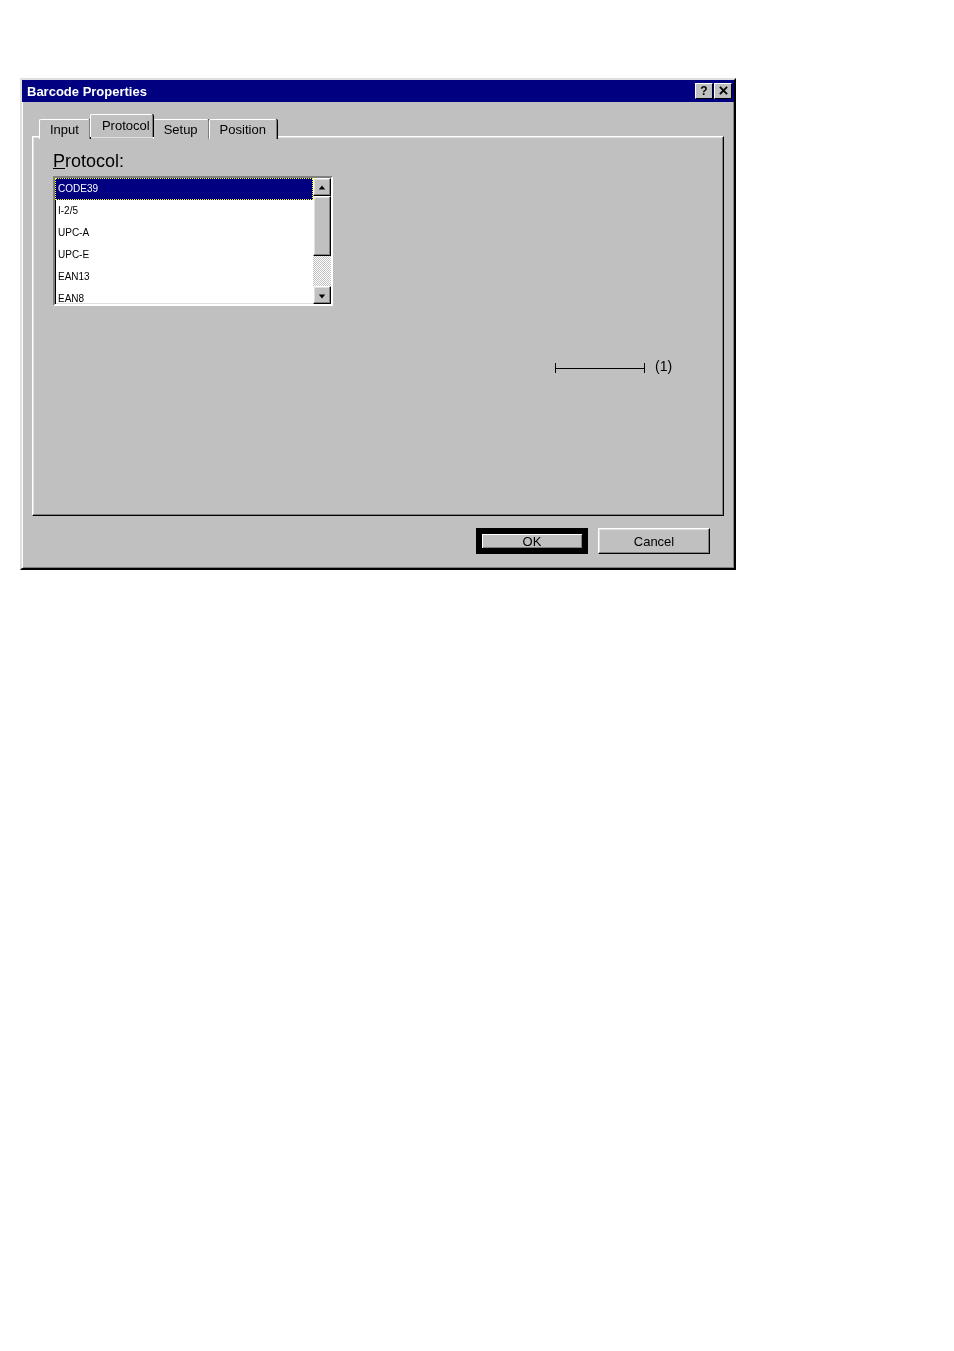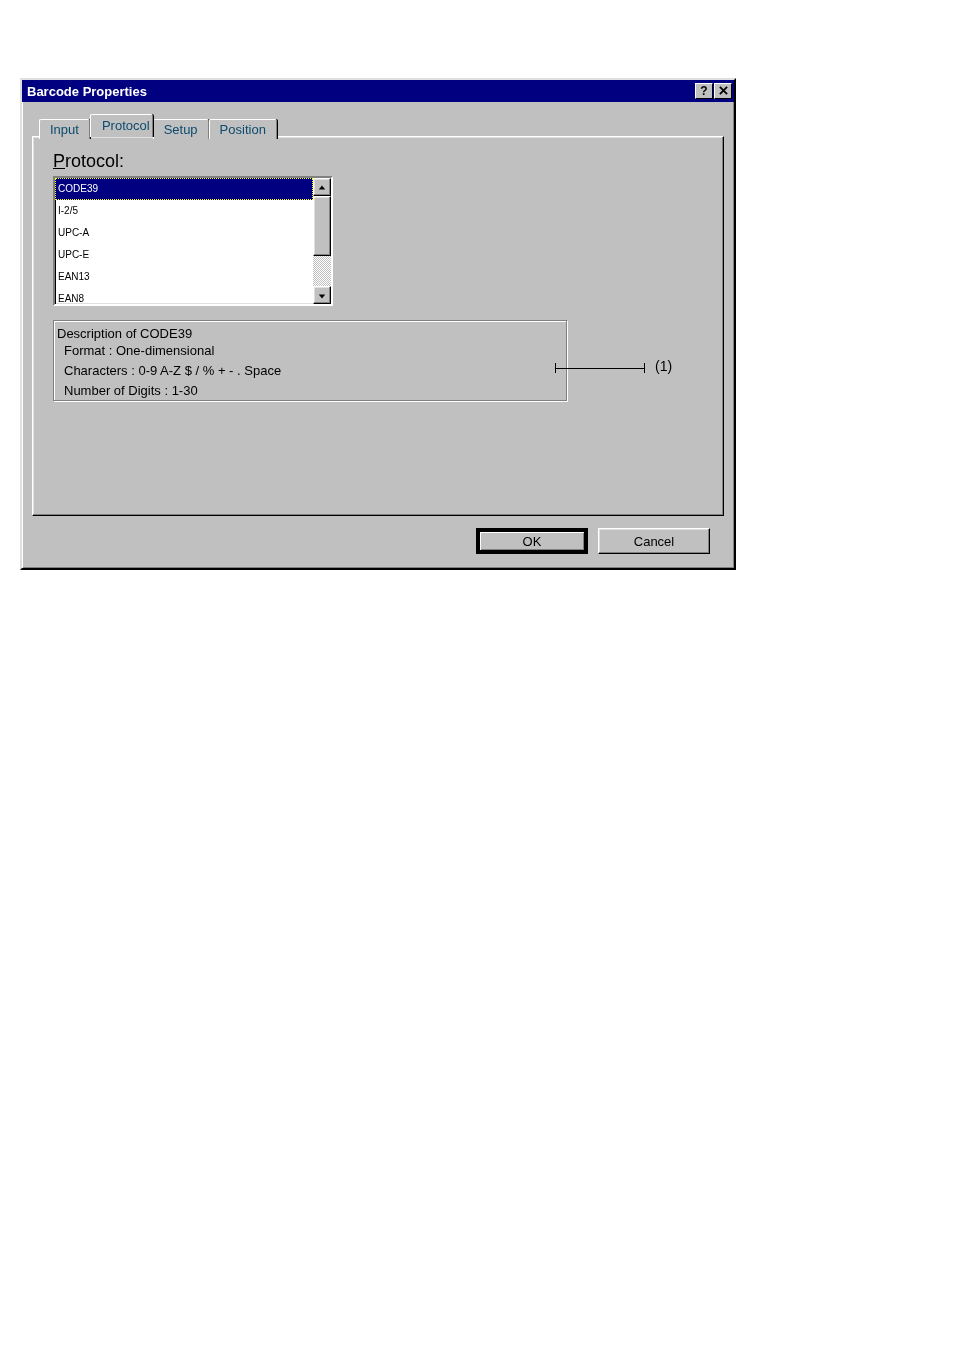--- a/index.html
+++ b/index.html
@@ -63,21 +63,21 @@
       border-color: #ffffff #808080 #c0c0c0 #ffffff;
       border-bottom: none;
       border-top-left-radius: 2px;
       border-top-right-radius: 2px;
       padding: 3px 10px 4px 10px;
       font-size: 13px;
       position: relative;
       top: 1px;
       margin-right: 0px;
       cursor: pointer;
-      color: #0c4a6e;
+      color: #000000;
     }
     .tab:not(.active) {
       top: 3px;
       padding-top: 2px;
       padding-bottom: 2px;
       border-color: #ffffff #808080 #c0c0c0 #ffffff;
       box-shadow: 1px 0 0 #000000;
     }
     .tab.active {
       z-index: 3;
@@ -183,21 +183,21 @@
     .push-btn {
       width: 112px; height: 26px;
       background: #c0c0c0;
       font-family: inherit; font-size: 13px;
       border: 1px solid;
       border-color: #ffffff #000000 #000000 #ffffff;
       box-shadow: inset -1px -1px 0 #808080, inset 1px 1px 0 #dfdfdf;
       cursor: pointer;
     }
     .push-btn.default {
-      border: 4px solid #000000;
+      border: 6px solid #000000;
       box-shadow: inset 1px 1px 0 #ffffff, inset -1px -1px 0 #808080;
     }
 
     
     .callout-line {
       position: absolute;
       top: 368px;
       left: 555px;
       width: 90px;
       height: 1px;
@@ -278,26 +278,20 @@
           <div class="sb-btn">
             <span>
               <svg viewBox="0 0 10 10">
                   <path d="M1 3 L5 8 L9 3 Z" fill="#000"></path>
                 </svg>
             </span>
           </div>
         </div>
       </div>
 
-      <div class="desc-group">
-        <div class="desc-title">Description of CODE39</div>
-        <div class="desc-line">Format : One-dimensional</div>
-        <div class="desc-line">Characters : 0-9 A-Z $ / % + - . Space</div>
-        <div class="desc-line">Number of Digits : 1-30</div>
-      </div>
 
     </div>
 
     <div class="button-row">
       <button class="push-btn default">OK</button>
       <button class="push-btn">Cancel</button>
     </div>
 
   </div>
 </div>

